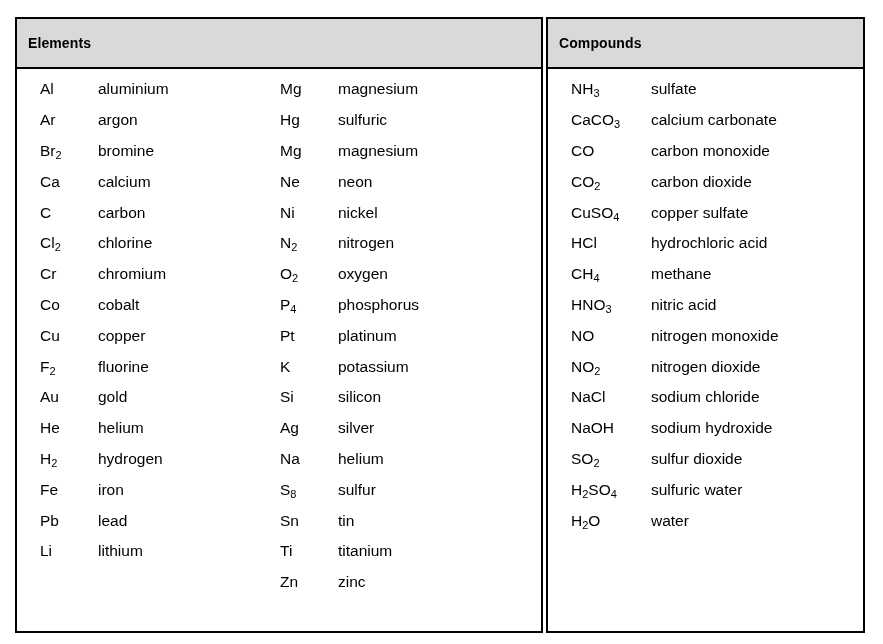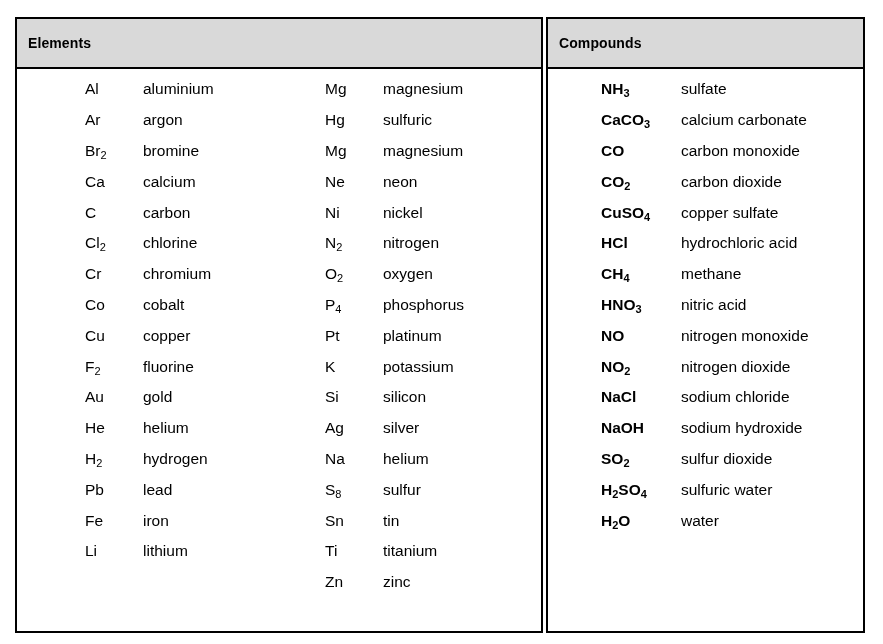--- a/index.html
+++ b/index.html
@@ -35,42 +35,41 @@
     background: #d9d9d9;
     border-bottom: 2px solid #000000;
     display: flex;
     align-items: center;
     padding-left: 11px;
     font-size: 14px;
     font-weight: bold;
     letter-spacing: 0.1px;
   }
 
-  .panel-body { flex: 1 1 auto; padding-top: 5px; overflow: hidden; padding-left: 45px; }
+  .panel-body { flex: 1 1 auto; padding-top: 5px; overflow: hidden; }
   .two-col { display: flex; }
   .col-1 { width: 240px; flex: 0 0 240px; }
   .col-2 { flex: 1 1 auto; }
 
   .row {
     height: 30.8px;
     display: flex;
     align-items: center;
     font-size: 15.5px;
   }
   .sym {
     margin-left: 23px;
     width: 58px;
     flex: 0 0 58px;
     white-space: nowrap;
   }
   .panel-compounds .sym {
-    margin-left: 8px;
+    margin-left: 23px;
     width: 80px;
     flex: 0 0 80px;
-    font-weight: bold;
   }
   .nam { white-space: nowrap; }
 
   sub {
     font-size: 11px;
     line-height: 0;
     vertical-align: -3px;
   }
 </style>
 </head>
@@ -143,27 +142,27 @@
     <span class="nam">helium</span>
   </div>
 
   <div class="row">
     <span class="sym">H<sub>2</sub></span>
     <span class="nam">hydrogen</span>
   </div>
 
 
   <div class="row">
+    <span class="sym">Fe</span>
+    <span class="nam">iron</span>
+  </div>
+
+  <div class="row">
     <span class="sym">Pb</span>
     <span class="nam">lead</span>
-  </div>
-
-  <div class="row">
-    <span class="sym">Fe</span>
-    <span class="nam">iron</span>
   </div>
 
   <div class="row">
     <span class="sym">Li</span>
     <span class="nam">lithium</span>
   </div>
 </div>
         <div class="col-2">
   <div class="row">
     <span class="sym">Mg</span>

